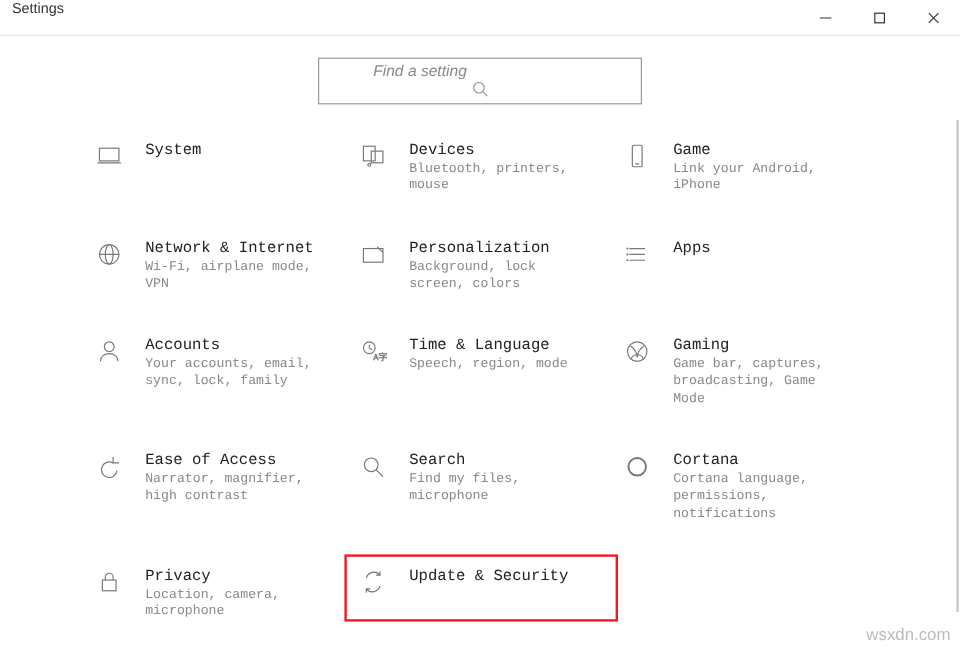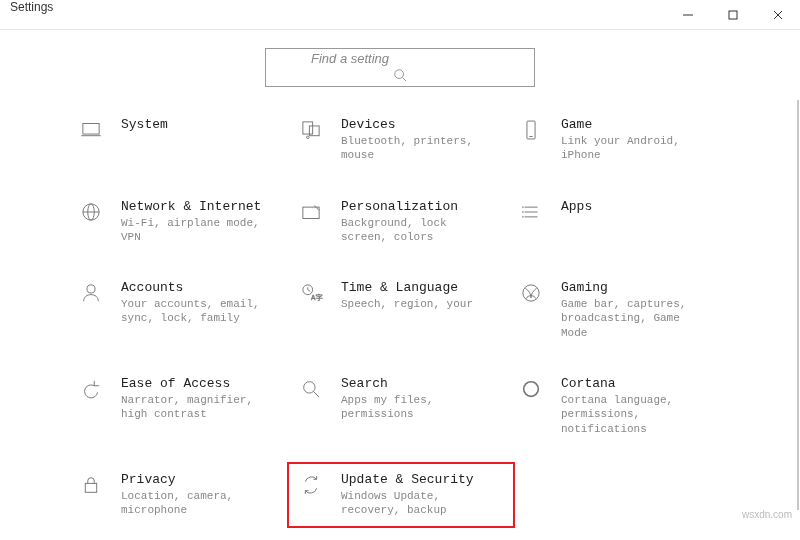--- a/index.html
+++ b/index.html
@@ -15,21 +15,21 @@
     .search-input::placeholder { color: #888; font-style: italic; }
     .search-icon { color: #888; }
     .grid { display: grid; grid-template-columns: repeat(3, 220px); column-gap: 0px; row-gap: 36px; padding: 0 0 0 75px; font-family: Liberation Mono, monospace; }
     .tile { display: flex; align-items: flex-start; cursor: default; }
     .tile-icon { width: 32px; height: 32px; flex-shrink: 0; margin-right: 14px; color: #666; display: flex; justify-content: center; }
     .tile-icon svg { width: 26px; height: 26px; stroke: #777; fill: none; stroke-width: 1.2; }
     .tile-text { padding-top: 0px; }
     .tile-title { font-size: 13px; color: #222; margin-bottom: 2px; }
     .tile-desc { font-size: 11px; color: #888; line-height: 1.3; max-width: 150px; }
     .highlighted { border: 2px solid #ed1c24; padding: 8px 6px 8px 6px; margin-left: -8px; margin-top: -10px; width: 228px; }
-    .watermark { position: absolute; bottom: 20px; right: 8px; font-size: 10px; color: #bbb; }
+    .watermark { position: absolute; bottom: 4px; right: 8px; font-size: 14px; color: #bbb; }
     .scrolltrack { position: absolute; right: 1px; top: 100px; bottom: 30px; width: 2px; background: #c8c8c8; }
   </style>
 </head>
 <body>
 
 <div class="titlebar">
   <div class="titlebar-title">Settings</div>
   <div class="win-controls">
     <div class="win-btn">
       <svg viewBox="0 0 10 10">
@@ -163,21 +163,21 @@
     <div class="tile-icon">
       <svg viewBox="0 0 32 32">
           <circle cx="12" cy="12" r="6"></circle>
           <line x1="12" y1="9" x2="12" y2="12"></line>
           <line x1="12" y1="12" x2="15" y2="14"></line>
           <text x="16" y="25" font-size="9" stroke-width="0.5" fill="#777">A字</text>
         </svg>
     </div>
     <div class="tile-text">
       <div class="tile-title">Time &amp; Language</div>
-      <div class="tile-desc">Speech, region, your</div>
+      <div class="tile-desc">Speech, region, mode</div>
     </div>
   </div>
 
   <div class="tile">
     <div class="tile-icon">
       <svg viewBox="0 0 32 32">
           <circle cx="16" cy="16" r="10"></circle>
           <path d="M9 10c4 3 7 7 7 12M23 10c-4 3-7 7-7 12M10 23c2-5 10-5 12 0"></path>
         </svg>
     </div>
@@ -202,21 +202,21 @@
 
   <div class="tile">
     <div class="tile-icon">
       <svg viewBox="0 0 32 32">
           <circle cx="14" cy="14" r="7"></circle>
           <line x1="19" y1="19" x2="26" y2="26"></line>
         </svg>
     </div>
     <div class="tile-text">
       <div class="tile-title">Search</div>
-      <div class="tile-desc">Apps my files, permissions</div>
+      <div class="tile-desc">Find my files, microphone</div>
     </div>
   </div>
 
   <div class="tile">
     <div class="tile-icon">
       <svg viewBox="0 0 32 32">
           <circle cx="16" cy="16" r="9" stroke-width="2"></circle>
         </svg>
     </div>
     <div class="tile-text">
@@ -242,20 +242,19 @@
     <div class="tile-icon">
       <svg viewBox="0 0 32 32">
           <path d="M9 12a8 8 0 0 1 14-3"></path>
           <polyline points="23,5 23,9 19,9"></polyline>
           <path d="M23 20a8 8 0 0 1-14 3"></path>
           <polyline points="9,27 9,23 13,23"></polyline>
         </svg>
     </div>
     <div class="tile-text">
       <div class="tile-title">Update &amp; Security</div>
-      <div class="tile-desc">Windows Update, recovery, backup</div>
     </div>
   </div>
 
 </div>
 
 <div class="scrolltrack"></div>
 <div class="watermark">wsxdn.com</div>
 
 </body></html>

